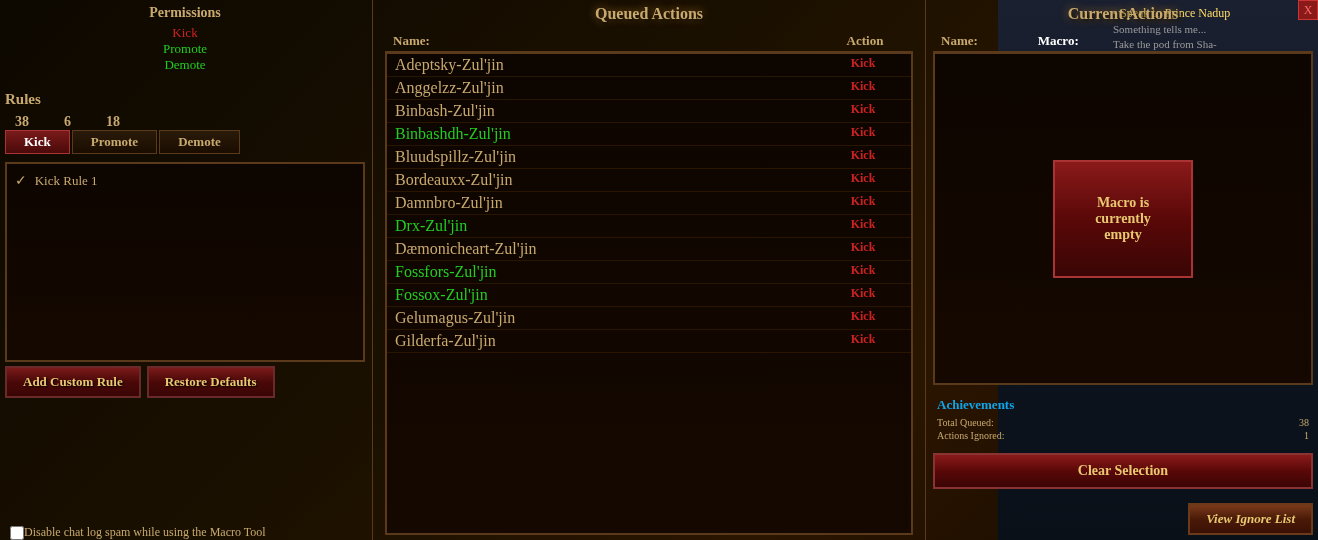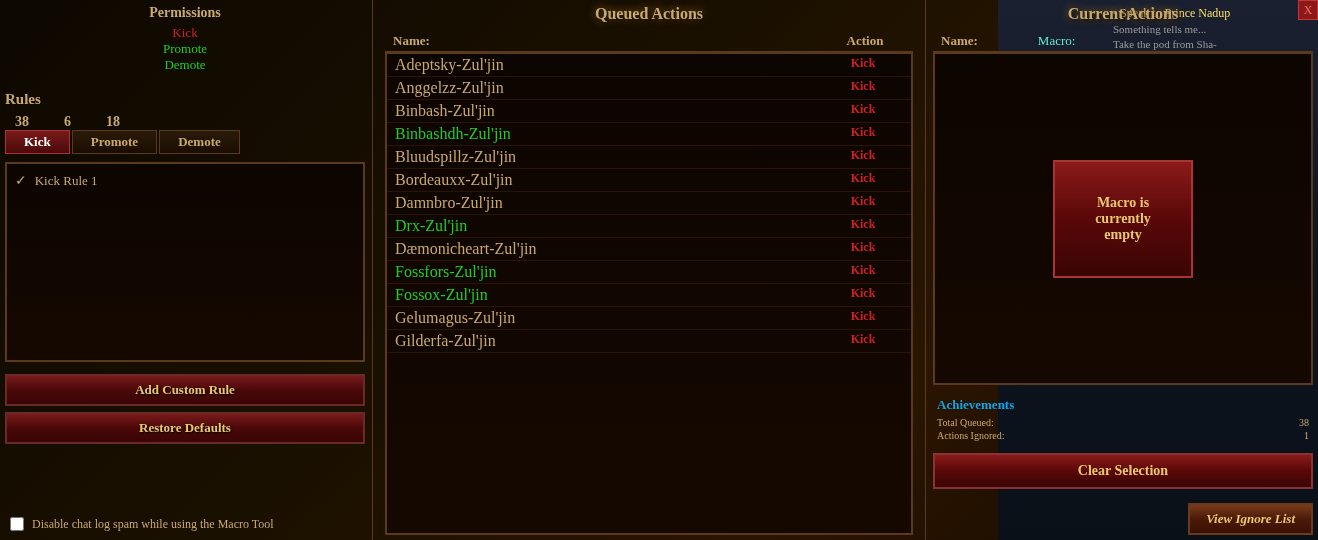--- a/index.html
+++ b/index.html
@@ -121,23 +121,23 @@
       color: #c8a96e;
       font-size: 13px;
     }
 
     .rule-check {
       color: #c8a96e;
       font-size: 14px;
     }
 
     .bottom-buttons {
-      margin-top: 12px;
-      display: flex;
-      flex-direction: column;
+      margin-top: 4px;
+      display: flex;
+      flex-direction: row;
       gap: 6px;
     }
 
     .game-btn {
       padding: 6px 16px;
       font-family: 'Times New Roman', serif;
       font-size: 13px;
       font-weight: bold;
       cursor: pointer;
       border: 2px solid #6a2a2a;
@@ -274,23 +274,23 @@
       border-bottom: 1px solid #5a3a1a;
     }
 
     .current-name-header {
       color: #c8a96e;
       font-size: 13px;
       font-weight: bold;
     }
 
     .current-macro-header {
-      color: #5eead4;
-      font-size: 13px;
-      font-weight: normal;
+      color: #ffffff;
+      font-size: 13px;
+      font-weight: bold;
     }
 
     .current-table-box {
       flex: 1;
       border: 2px solid #5a3a1a;
       background: linear-gradient(180deg, #0d0500 0%, #150800 100%);
       position: relative;
       min-height: 200px;
     }
 
@@ -589,16 +589,16 @@
 
     <button class="clear-btn">Clear Selection</button>
 
     <div style="display:flex; justify-content:flex-end; margin-top:6px;">
       <button class="view-ignore-btn">View Ignore List</button>
     </div>
   </div>
 
 </div>
 
-<div style="position:absolute; bottom:8px; left:10px; display:flex; align-items:flex-start; gap:8px; z-index:20;">
+<div style="position:absolute; bottom:0; left:10px; display:flex; align-items:flex-end; z-index:20;">
   <input type="checkbox" style="width: 14px; height: 14px; cursor: pointer; accent-color: rgb(138, 26, 26);">
   <label class="checkbox-label" style="color:#c8a96e; font-size:12px; font-family:'Times New Roman',serif;">Disable chat log spam while using the Macro Tool</label>
 </div>
 
 </body></html>

